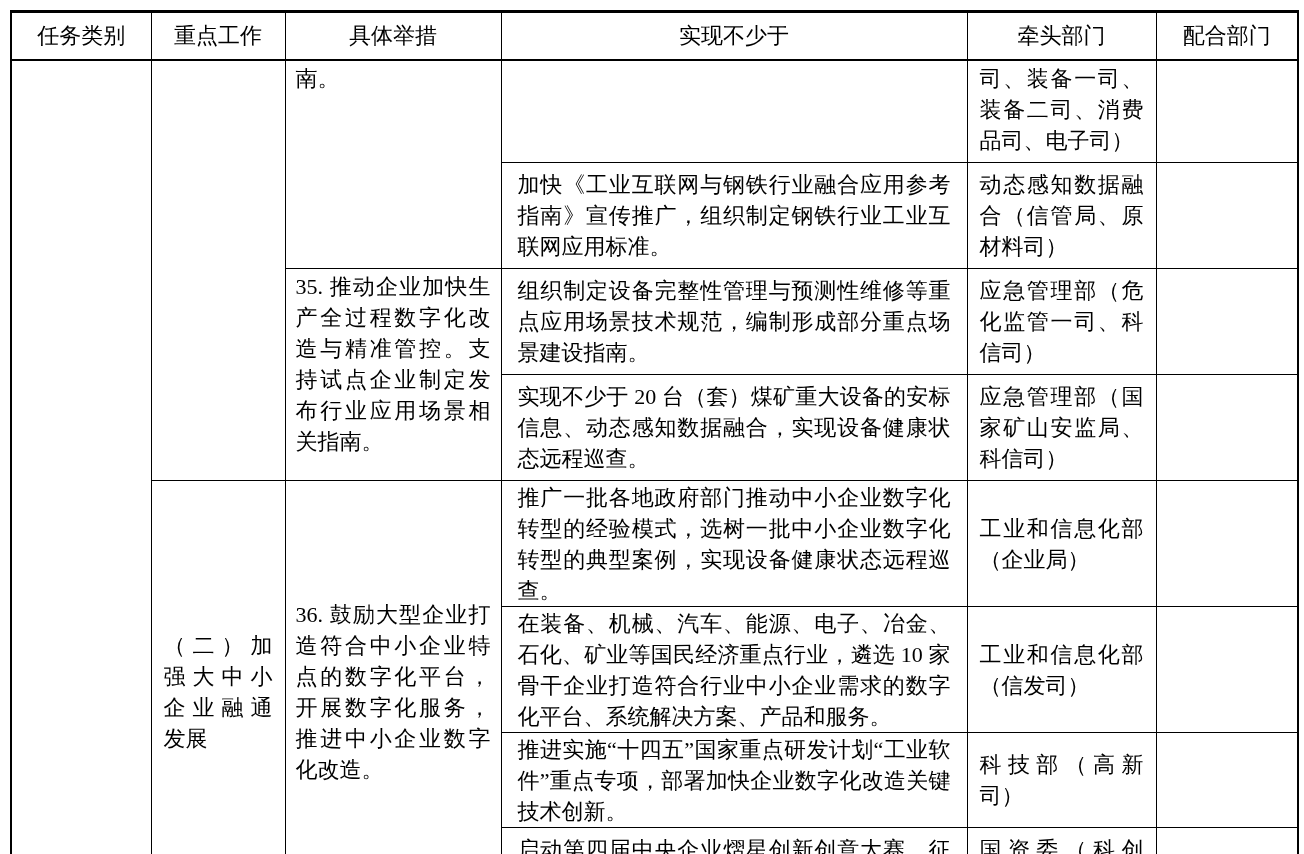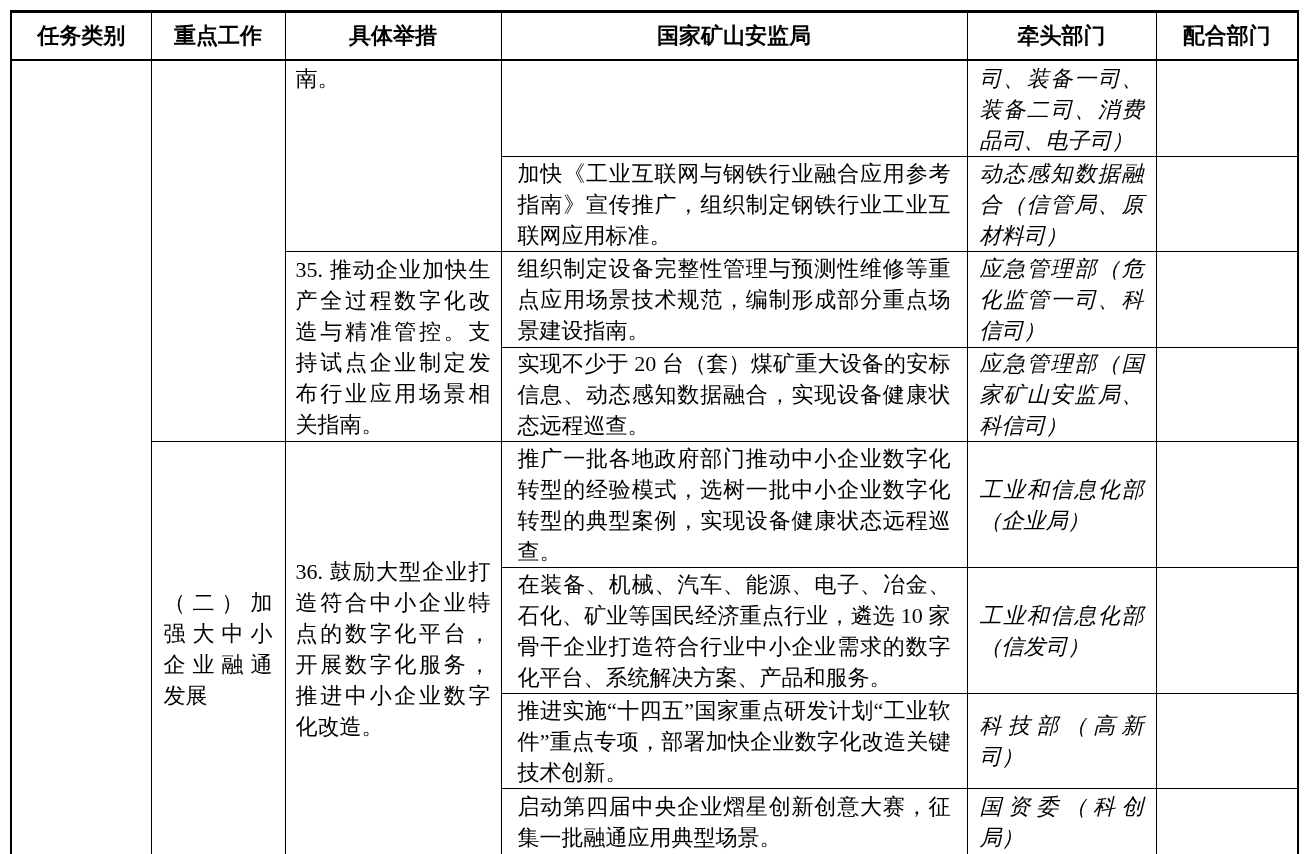--- a/index.html
+++ b/index.html
@@ -27,38 +27,38 @@
   }
   th, td {
     border: 1.5px solid #000000;
     font-family: "Liberation Serif", "DejaVu Serif", serif;
     color: #000000;
     overflow: hidden;
     word-break: break-all;
   }
   th {
     font-size: 22px;
-    font-weight: bold;
+    font-weight: normal;
     text-align: center;
     vertical-align: middle;
     height: 46px;
     border-bottom: 2px solid #000000;
     padding: 0 2px;
   }
   td {
     font-size: 22px;
     line-height: 31px;
     vertical-align: middle;
     text-align: justify;
     text-justify: inter-character;
     padding: 0 16px;
   }
   td.c-keywork   { padding: 0 12px; }
   td.c-measure   { padding: 0 10px; }
-  td.c-lead      { padding: 0 12px; font-style: italic; }
+  td.c-lead      { padding: 6px 12px; }
   td.v-top       { vertical-align: top; padding-top: 2px; }
   tr.r1 { height: 93px; }
   tr.r2 { height: 95px; }
   tr.r3 { height: 96px; }
   tr.r4 { height: 89px; margin-left: 21px; }
   tr.r5 { height: 126px; }
   tr.r6 { height: 126px; }
   tr.r7 { height: 95px; }
   tr.r8 { height: 68px; }
 </style>
@@ -73,21 +73,21 @@
       <col style="width:216px">
       <col style="width:466px">
       <col style="width:189px">
       <col style="width:142px">
     </colgroup>
     <thead>
       <tr>
         <th>任务类别</th>
         <th>重点工作</th>
         <th>具体举措</th>
-        <th>国家矿山安监局</th>
+        <th>实现不少于</th>
         <th>牵头部门</th>
         <th>配合部门</th>
       </tr>
     </thead>
     <tbody>
       <tr class="r1">
         <td rowspan="8"></td>
         <td rowspan="4" class="c-keywork"></td>
         <td rowspan="2" class="c-measure v-top">南。</td>
         <td></td>

